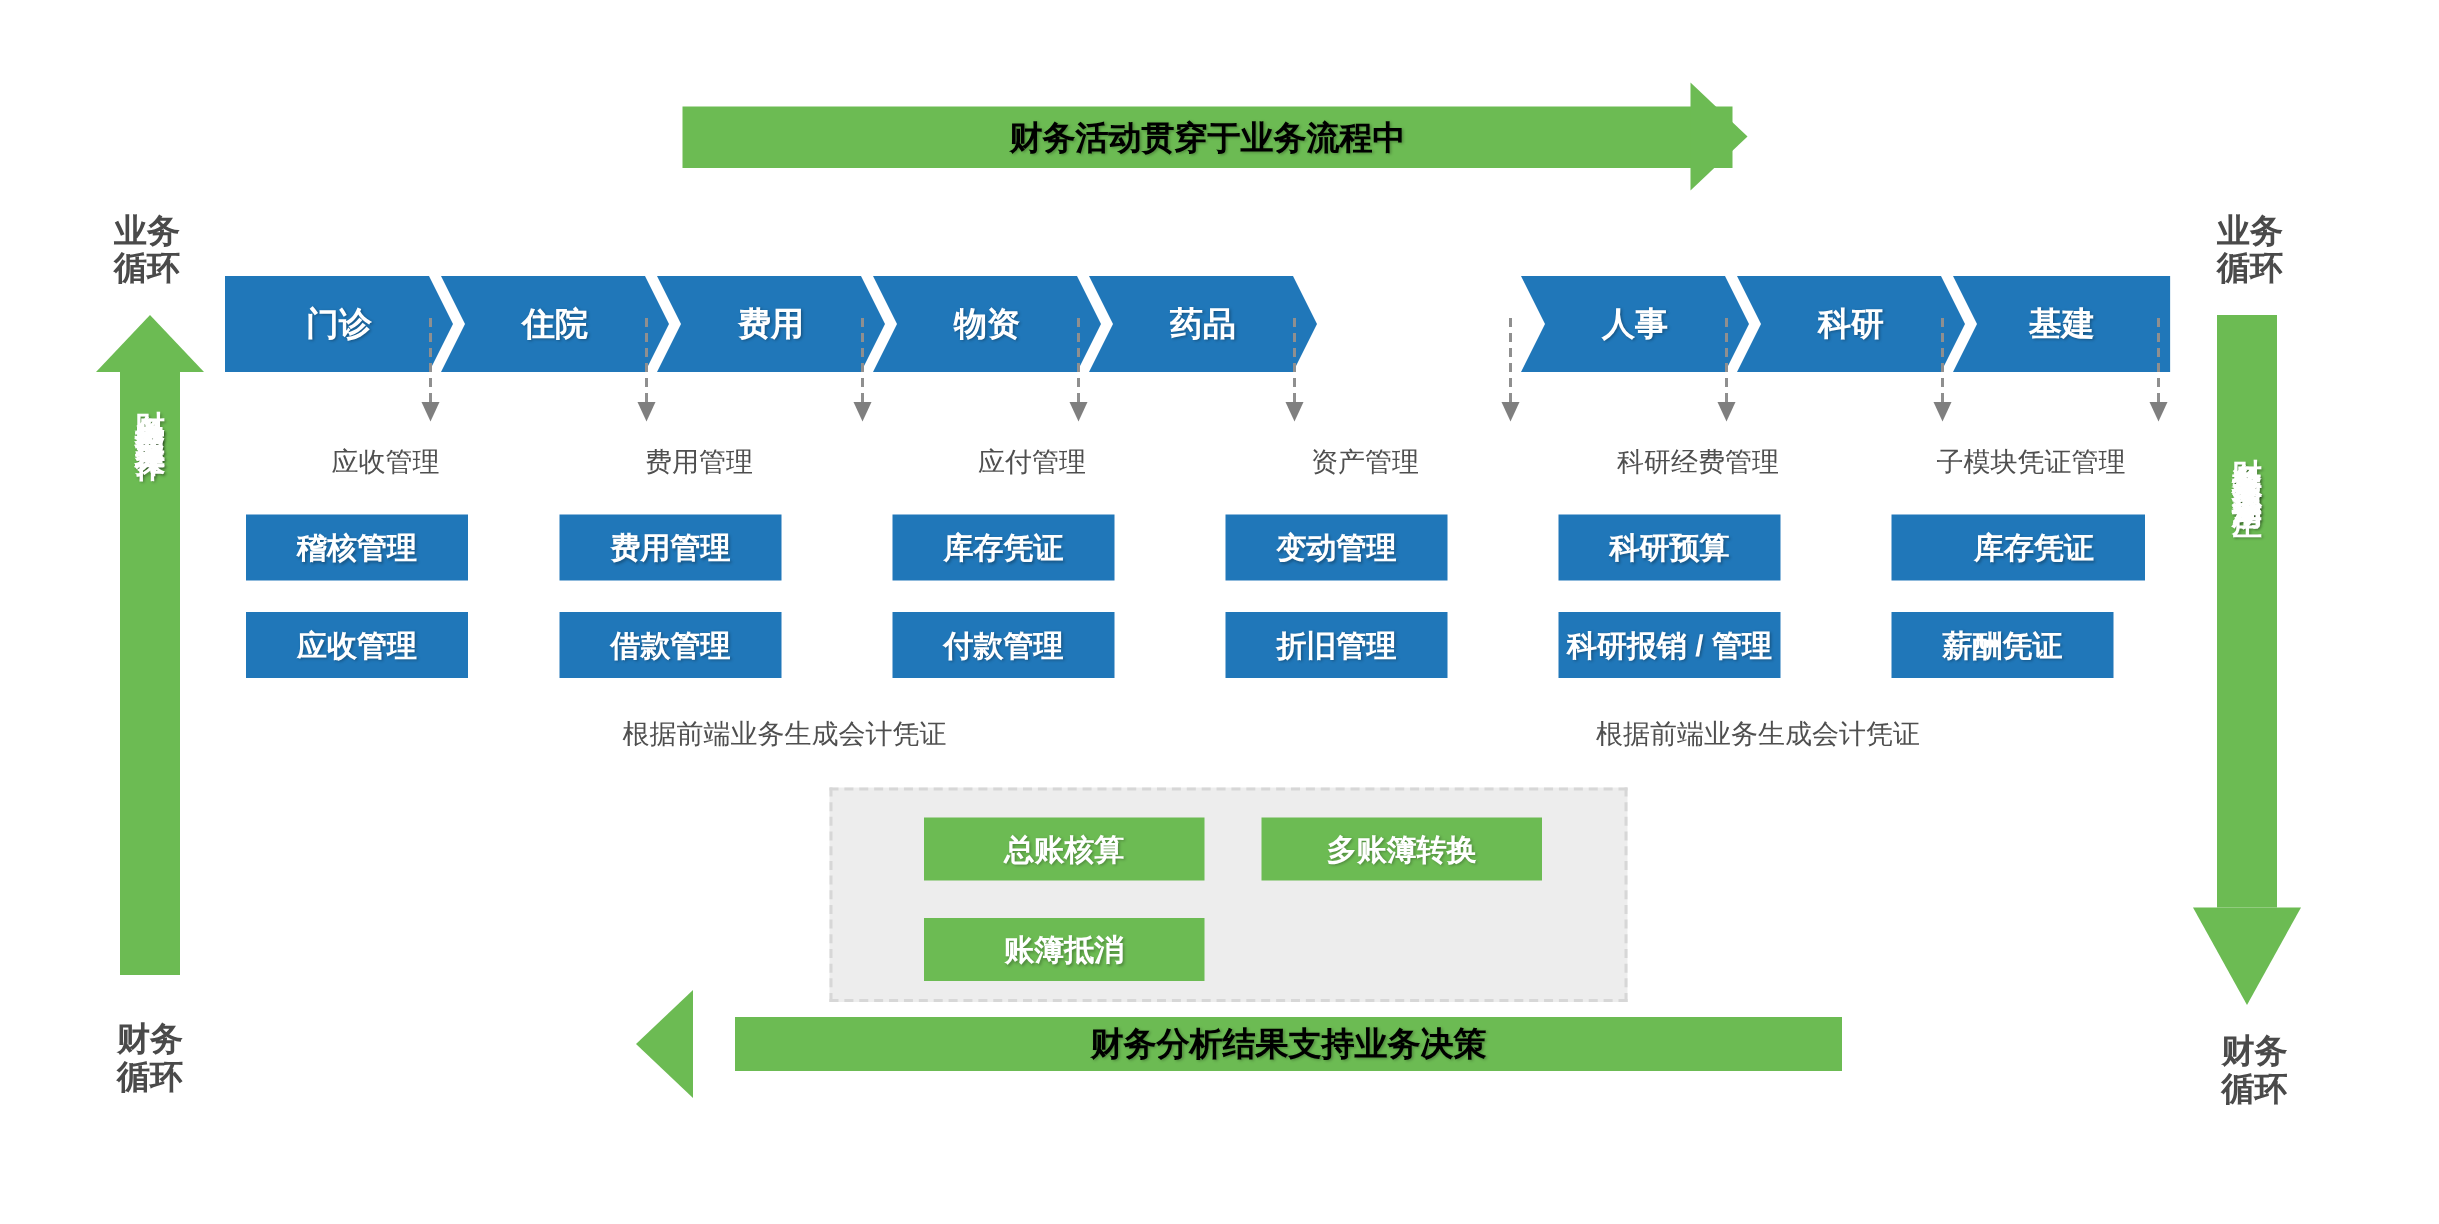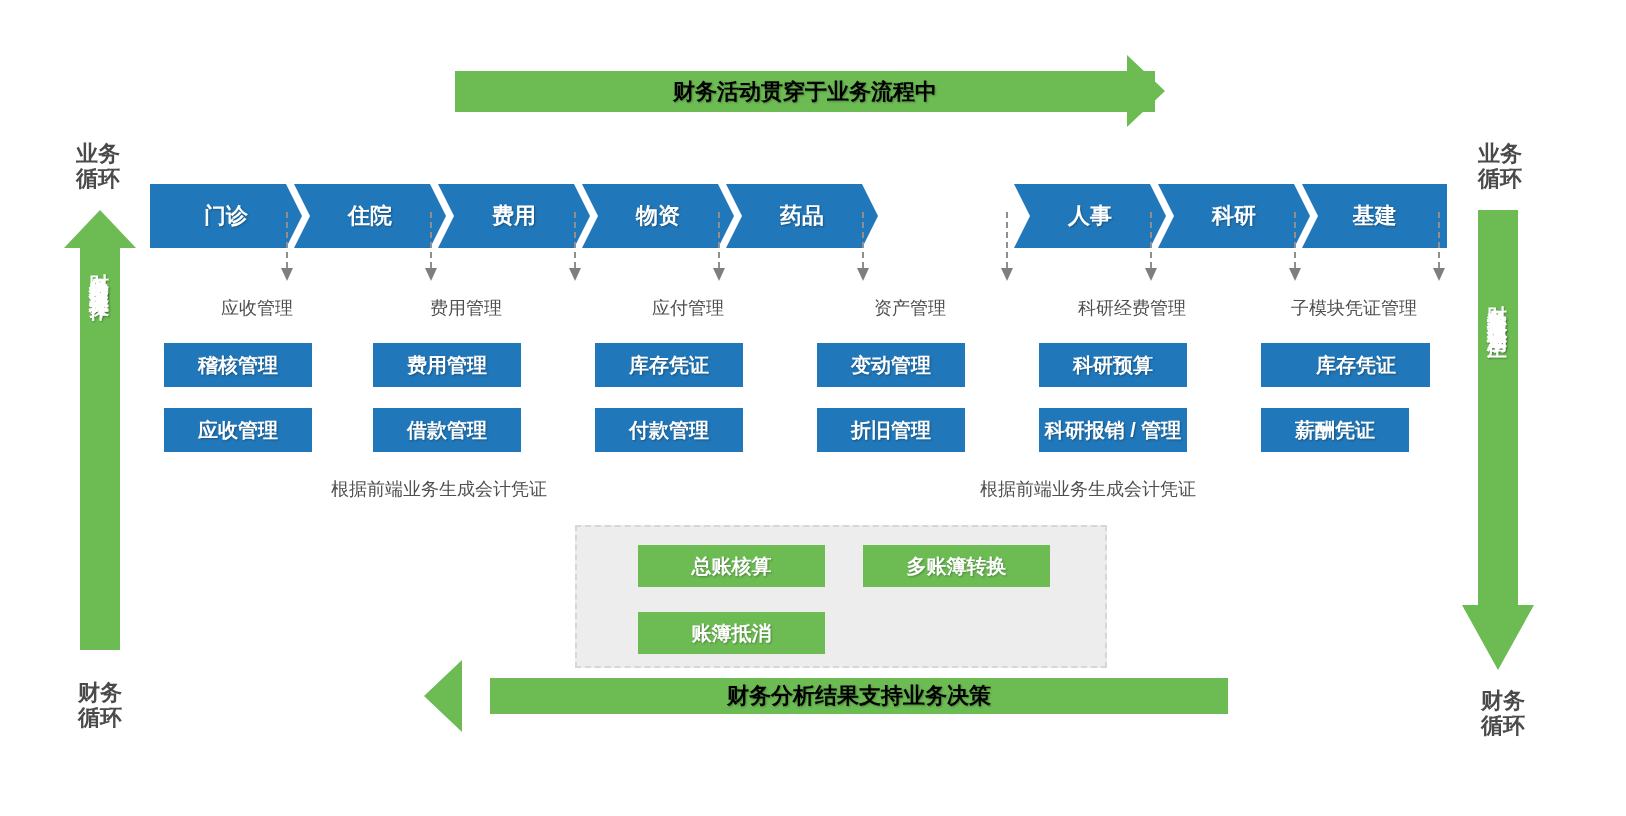--- a/index.html
+++ b/index.html
@@ -43,21 +43,21 @@
              border-top:13px solid #7f7f7f;margin-left:-5px;}
 
   
   .grp{width:186px;}
   .grp-label{position:absolute;top:0;left:0;width:100%;text-align:center;color:#4f4f4f;
              font-size:18px;white-space:nowrap;}
   .bluebox{position:absolute;left:0;width:148px;height:44px;background:var(--blue);color:#fff;
            font-size:20px;font-weight:bold;display:flex;align-items:center;justify-content:center;
            text-shadow:1px 1px 2px rgba(0,0,0,.3);white-space:nowrap;}
 
-  .note{color:#4f4f4f;font-size:18px;white-space:nowrap;text-align:left;width:300px;}
+  .note{color:#4f4f4f;font-size:18px;white-space:nowrap;text-align:right;width:300px;}
 
   
   .panel{width:532px;height:143px;background:#ededed;border:2px dashed #d7d7d7;box-sizing:border-box;}
   .greenbox{position:absolute;width:187px;height:42px;background:var(--green);color:#fff;
             font-size:20px;font-weight:bold;display:flex;align-items:center;justify-content:center;
             text-shadow:1px 1px 2px rgba(0,0,0,.28);}
 </style>
 </head>
 <body>
 
@@ -154,21 +154,21 @@
   </div>
   <div class="abs grp" style="left:1261px;top:296px;height:160px;">
     <div class="grp-label">子模块凭证管理</div>
     <div class="bluebox" style="top:47px;padding-left:21px;">库存凭证</div>
     <div class="bluebox" style="top:112px;">薪酬凭证</div>
   </div>
 
   <div class="abs note" style="left:331px;top:477px;">根据前端业务生成会计凭证</div>
   <div class="abs note" style="left:980px;top:477px;">根据前端业务生成会计凭证</div>
 
-  <div class="abs panel" style="left:575px;top:525px;">
+  <div class="abs panel" style="left:553px;top:525px;">
     <div class="greenbox" style="left:61px;top:18px;">总账核算</div>
     <div class="greenbox" style="left:286px;top:18px;">多账簿转换</div>
     <div class="greenbox" style="left:61px;top:85px;">账簿抵消</div>
   </div>
 
   <div class="abs head-left" style="left:424px;top:660px;"></div>
   <div class="abs" style="left:462px;top:678px;">
     <div class="banner-body" style="width:738px;height:36px;">财务分析结果支持业务决策</div>
   </div>
 

